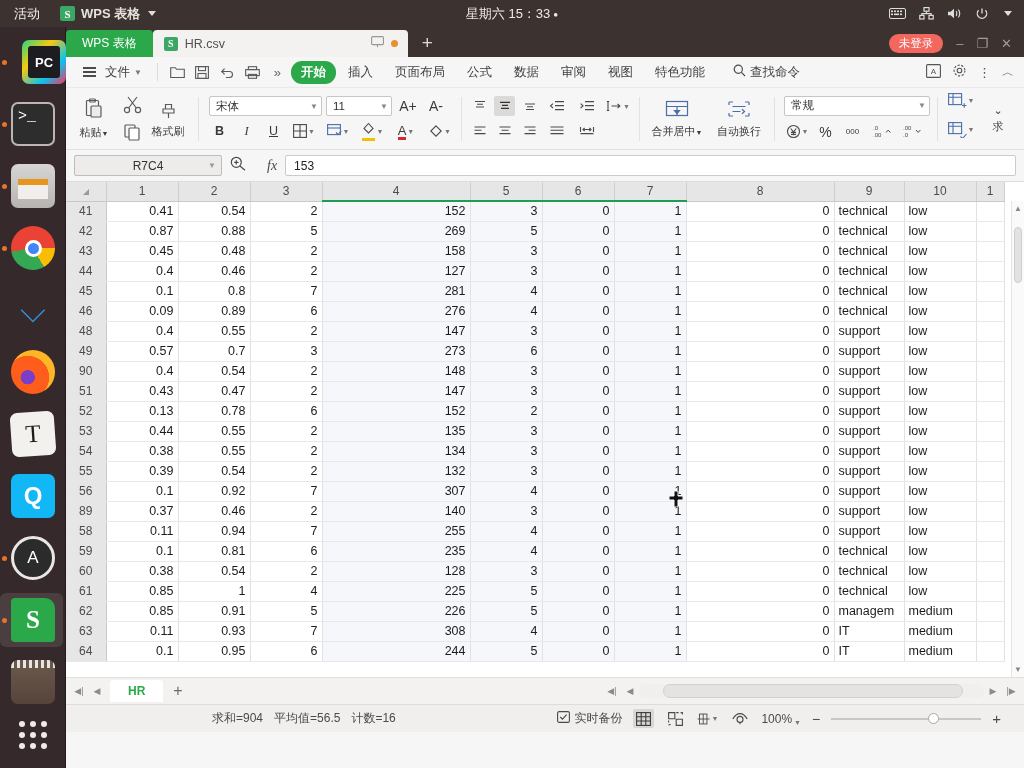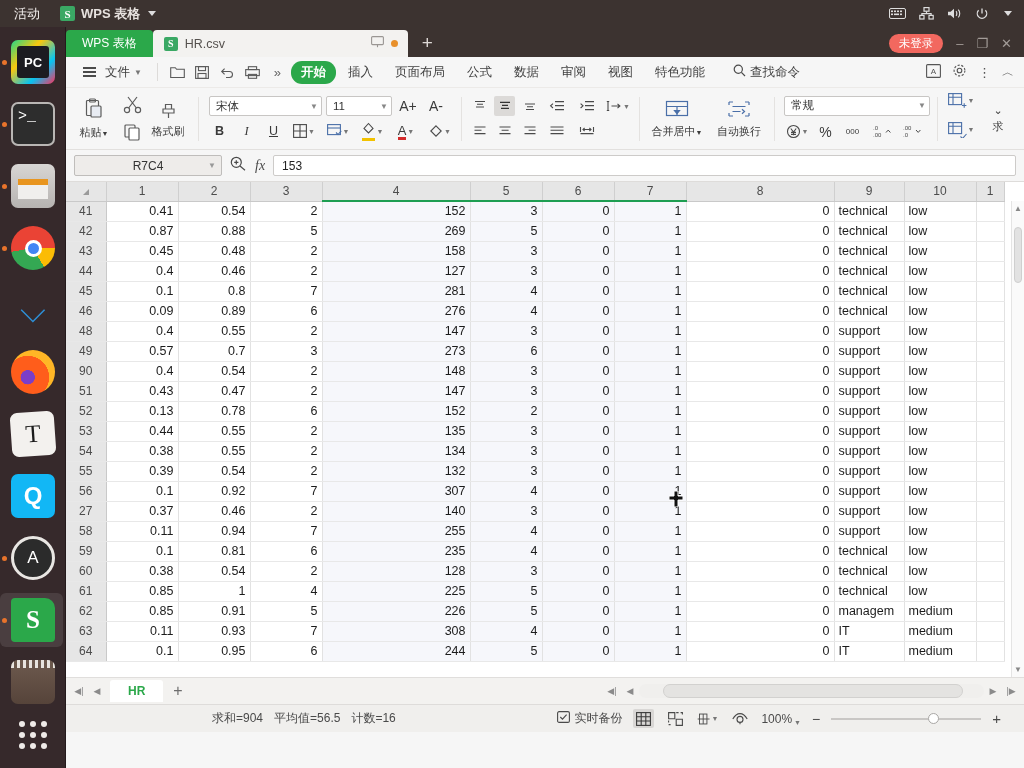--- a/index.html
+++ b/index.html
@@ -110,21 +110,21 @@
   .tbtn { width:21px;height:20px;display:flex;align-items:center;justify-content:center;font-size:12.5px;color:#3a3a3a;border-radius:2px;}
   .tbtn.sel { background:#dcdad8; }
   .tbtn .ar { font-size:7px;color:#777;margin-left:1px;}
   .lbl2 { display:flex;flex-direction:column;align-items:center;gap:2px;font-size:11px;color:#3c3c3c;}
   .lbl2 .gl { font-size:17px;color:#4c6fa5;line-height:17px;}
 
   
   #fbar { height: 32px; background:#f6f6f6; display:flex; align-items:center; gap:8px; padding: 0 8px; border-bottom:1px solid #dedcda;}
   #namebox { width:148px;height:21px;border:1px solid #bfbdbb;background:#eeecea;border-radius:2px;display:flex;align-items:center;justify-content:center;font-size:12px;color:#333;position:relative;}
   #namebox .ca { position:absolute;right:5px;color:#999;font-size:8px;}
-  #fxwrap { display:flex;align-items:center;gap:9px;color:#4a4a4a;}
+  #fxwrap { display:flex;align-items:center;gap:21px;color:#4a4a4a;}
   #fxwrap .fx { font-style:italic;font-family:"Liberation Serif",serif;font-size:14px;}
   #finput { flex:1;height:21px;border:1px solid #cdcbc9;background:#fff;border-radius:2px;display:flex;align-items:center;padding:0 8px;font-size:12px;color:#222;}
 
   
   #gridwrap { position:relative; height:495px; background:#fff; overflow:hidden;}
   table.sheet { border-collapse:collapse; table-layout:fixed; font-size:12.5px; color:#1c1c1c;}
   table.sheet th, table.sheet td { border-right:1px solid #e2e2e2; border-bottom:1px solid #e8e8e8; height:20px; padding:0 4px; font-weight:normal; overflow:hidden; white-space:nowrap;}
   table.sheet thead th {
     background:#e6e6e6; color:#4c4c4c; text-align:center; height:19px;
     border-bottom:1px solid #c9c9c9; border-right:1px solid #cfcfcf; font-size:12px;
@@ -163,20 +163,21 @@
 </head>
 <body>
 
 <div id="topbar">
   <div id="activities">活动</div>
   <div id="topapp">
     <span class="wps-sq">S</span>
     <span>WPS 表格</span>
     <span class="caret-dn"></span>
   </div>
+  <div id="clock"><span>星期六 15：33</span><span class="dot">●</span></div>
   <div id="tray">
     <span>
       <svg width="17" height="11" viewBox="0 0 17 11">
           <rect x="0.5" y="0.5" width="16" height="10" rx="1.5" fill="none" stroke="#ddd"></rect>
           <g fill="#ddd">
             <rect x="2" y="2.5" width="2" height="1.6"></rect>
             <rect x="5" y="2.5" width="2" height="1.6"></rect>
             <rect x="8" y="2.5" width="2" height="1.6"></rect>
             <rect x="11" y="2.5" width="2" height="1.6"></rect>
             <rect x="2" y="5.5" width="2" height="1.6"></rect>
@@ -203,21 +204,21 @@
       <svg width="14" height="14" viewBox="0 0 14 14" fill="none" stroke="#ddd" stroke-width="1.3">
           <path d="M7 1.4v5"></path>
           <path d="M3.6 3.3a4.7 4.7 0 1 0 6.8 0"></path>
         </svg>
     </span>
     <span class="caret-dn"></span>
   </div>
 </div>
 
 <div id="dock">
-  <div class="dock-item" style="margin-top:4px;">
+  <div class="dock-item" style="margin-top:4px;justify-content:flex-end;">
     <span class="dot-run"></span>
     <span class="ic ic-pc">
         <i>PC</i>
       </span>
   </div>
   <div class="dock-item">
     <span class="dot-run"></span>
     <span class="ic ic-term">
         <i>&gt;_</i>
       </span>
@@ -886,21 +887,21 @@
             <td class="num inrange" style="width: 148px;">307</td>
             <td class="num inrange" style="width: 72px;">4</td>
             <td class="num inrange" style="width: 72px;">0</td>
             <td class="num inrange" style="width: 72px;">1</td>
             <td class="num" style="width: 148px;">0</td>
             <td class="txt" style="width: 70px;">support</td>
             <td class="txt" style="width: 72px;">low</td>
             <td class="num" style="width: 28px;"></td>
           </tr>
           <tr>
-            <th class="rh">27</th>
+            <th class="rh">89</th>
             <td class="num" style="width: 72px;">0.37</td>
             <td class="num" style="width: 72px;">0.46</td>
             <td class="num" style="width: 72px;">2</td>
             <td class="num inrange" style="width: 148px;">140</td>
             <td class="num inrange" style="width: 72px;">3</td>
             <td class="num inrange" style="width: 72px;">0</td>
             <td class="num inrange" style="width: 72px;">1</td>
             <td class="num" style="width: 148px;">0</td>
             <td class="txt" style="width: 70px;">support</td>
             <td class="txt" style="width: 72px;">low</td>

